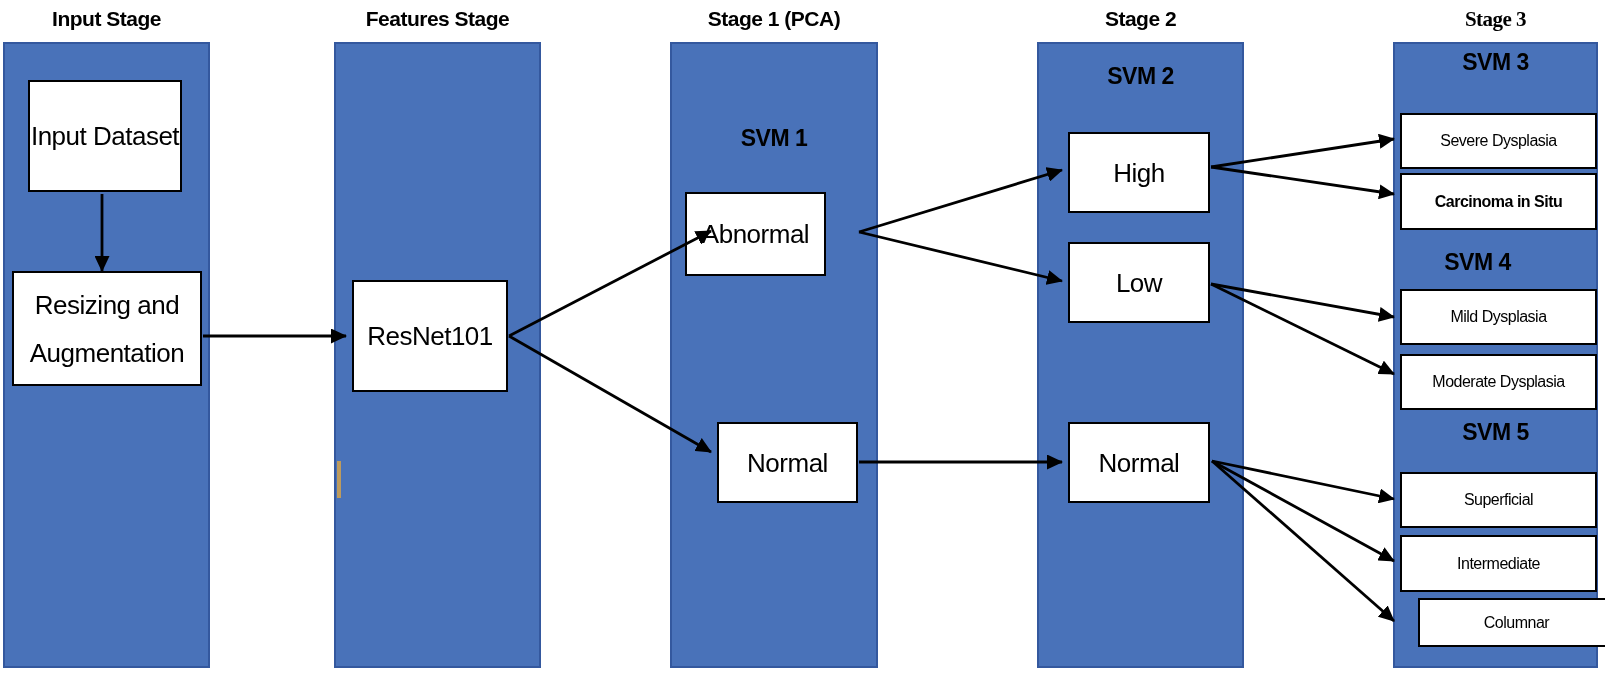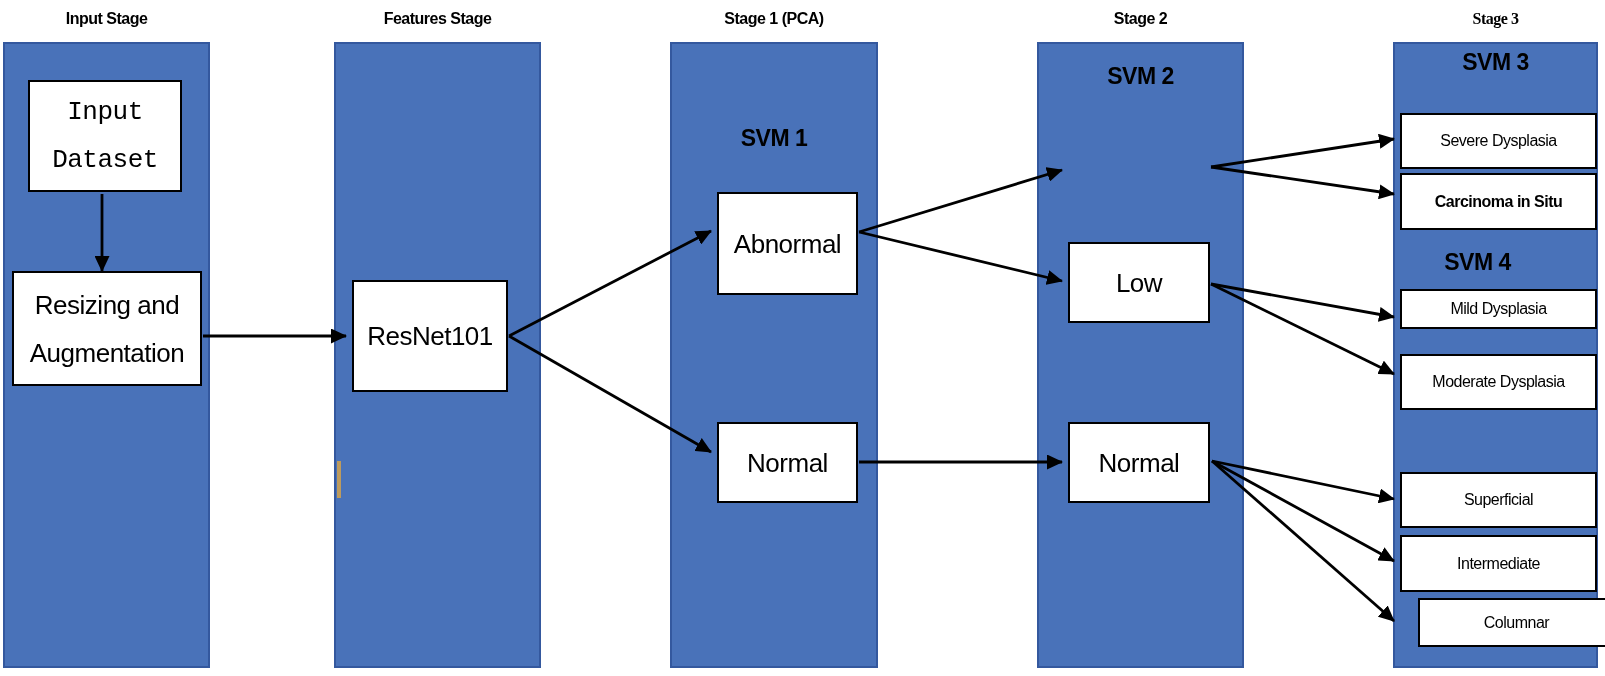--- a/index.html
+++ b/index.html
@@ -17,21 +17,21 @@
     position:relative;
     width:1605px;height:676px;
     background:var(--background);
     font-family:"Liberation Sans", sans-serif;
     color:var(--text);
     overflow:hidden;
   }
   .hdr{
     position:absolute;top:2px;height:34px;
     display:flex;align-items:center;justify-content:center;
-    font-size:16px;font-weight:bold;letter-spacing:-0.5px;
+    font-size:21px;font-weight:bold;letter-spacing:-0.5px;
     white-space:nowrap;
   }
   .col{
     position:absolute;top:42px;height:626px;
     background:var(--column-fill);
     border:2px solid var(--column-border);
     box-sizing:border-box;
   }
   .svm{
     position:absolute;height:28px;
@@ -73,31 +73,33 @@
   <div class="col" style="left:670px;width:208px;"></div>
   <div class="col" style="left:1037px;width:207px;"></div>
   <div class="col" style="left:1393px;width:205px;"></div>
 
   <div class="tick"></div>
 
   <div class="svm" style="left:670px;width:208px;top:124px;">SVM 1</div>
   <div class="svm" style="left:1037px;width:207px;top:62px;">SVM 2</div>
   <div class="svm" style="left:1393px;width:205px;top:48px;">SVM 3</div>
   <div class="svm" style="left:1393px;width:169px;top:248px;">SVM 4</div>
+  <div class="svm" style="left:1393px;width:205px;top:418px;">SVM 5</div>
 
-  <div class="box" style="left:28px;top:80px;width:154px;height:112px;font-family:Liberation Mono, monospace;">Input Dataset</div>
+  <div class="box" style="left:28px;top:80px;width:154px;height:112px;">Input Dataset</div>
   <div class="box" style="left:12px;top:271px;width:190px;height:115px;text-align:center;">Resizing and Augmentation</div>
   <div class="box" style="left:352px;top:280px;width:156px;height:112px;">ResNet101</div>
-  <div class="box" style="left:717px;top:192px;width:141px;height:103px;">Abnormal</div>
+  <div class="box" style="left:685px;top:192px;width:141px;height:84px;">Abnormal</div>
   <div class="box" style="left:717px;top:422px;width:141px;height:81px;">Normal</div>
+  <div class="box" style="left:1068px;top:132px;width:142px;height:81px;">High</div>
   <div class="box" style="left:1068px;top:242px;width:142px;height:81px;">Low</div>
   <div class="box" style="left:1068px;top:422px;width:142px;height:81px;">Normal</div>
   <div class="box small" style="left:1400px;top:113px;width:197px;height:56px;">Severe Dysplasia</div>
   <div class="box small" style="left:1400px;top:173px;width:197px;height:57px;font-weight:bold;">Carcinoma in Situ</div>
-  <div class="box small" style="left:1400px;top:289px;width:197px;height:40px;">Mild Dysplasia</div>
+  <div class="box small" style="left:1400px;top:289px;width:197px;height:56px;">Mild Dysplasia</div>
   <div class="box small" style="left:1400px;top:354px;width:197px;height:56px;">Moderate Dysplasia</div>
   <div class="box small" style="left:1400px;top:472px;width:197px;height:56px;">Superficial</div>
   <div class="box small" style="left:1400px;top:535px;width:197px;height:57px;">Intermediate</div>
   <div class="box small" style="left:1388px;top:598px;width:197px;height:49px;margin-left:30px;">Columnar</div>
 
   <svg class="arrows" width="1605" height="676" viewBox="0 0 1605 676">
     <defs>
       <marker id="ah" markerUnits="userSpaceOnUse" markerWidth="17" markerHeight="15" refX="15" refY="7.5" orient="auto">
         <path d="M0,0 L16,7.5 L0,15 Z" fill="#000000"></path>
       </marker>

